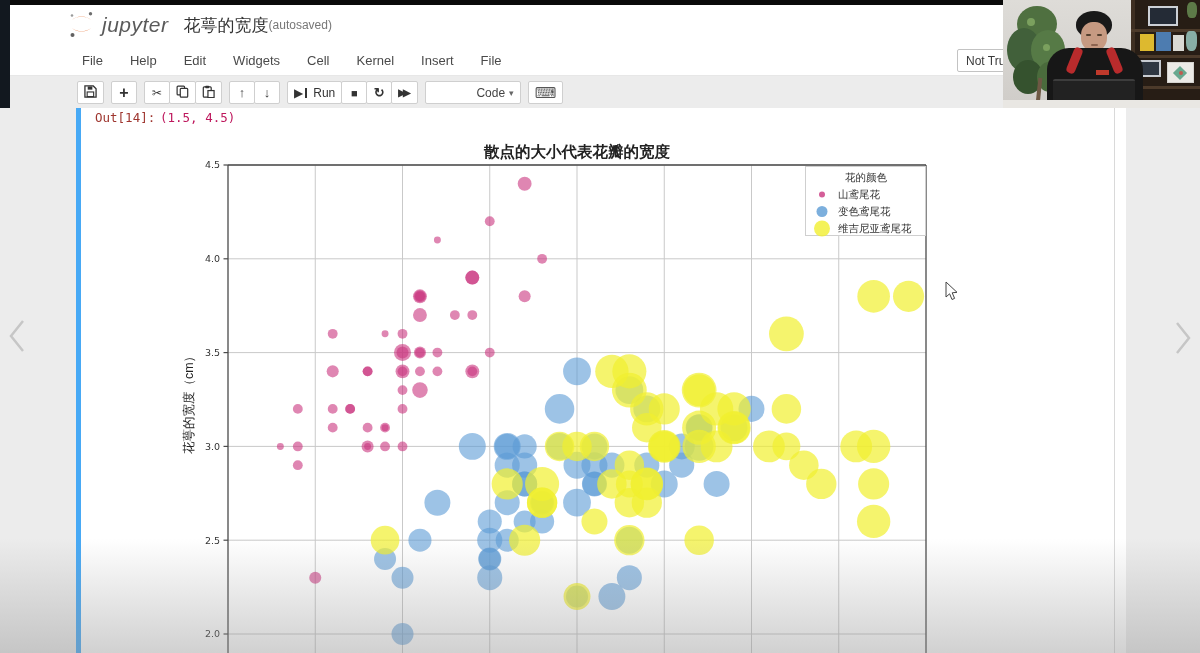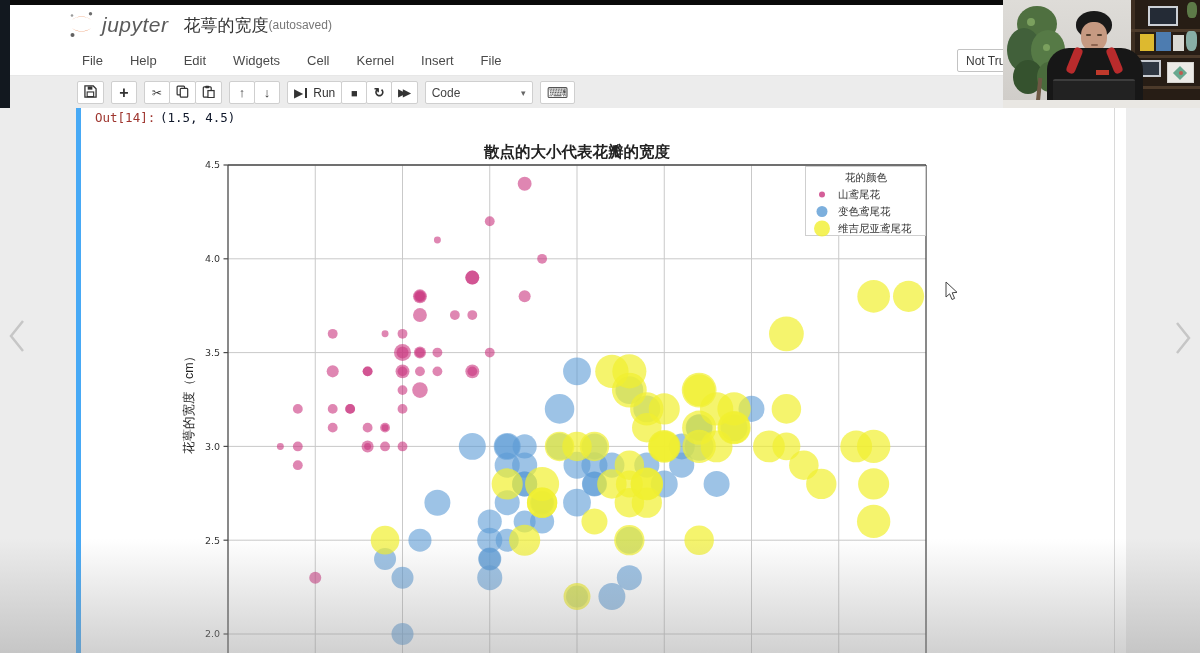--- a/index.html
+++ b/index.html
@@ -25,31 +25,31 @@
   .tbtn{height:23px;min-width:26px;padding:0 6px;background:#fff;border:1px solid #cfcfcf;border-radius:2px;
         display:flex;align-items:center;justify-content:center;font-size:12px;color:#333;box-sizing:border-box;gap:4px;}
   .btn-group .tbtn + .tbtn{margin-left:-1px;}
   .g-plus{font-size:16px;font-weight:bold;line-height:1;}
   .g-arrow{font-size:13px;font-weight:bold;}
   .g-stop{font-size:11px;}
   .g-restart{font-size:13px;font-weight:bold;}
   .g-ff{font-size:10px;letter-spacing:-3px;padding-right:3px;font-weight:bold;}
   .g-run{font-size:12px;}
   .runbar{display:inline-block;width:2px;height:10px;background:#333;margin-left:-2px;margin-right:2px;}
-  #mode-select{width:108px;justify-content:space-between;color:#444;}
+  #mode-select{width:96px;justify-content:flex-end;color:#444;}
   #mode-caret{font-size:9px;color:#666;}
   .g-kbd{font-size:15px;color:#555;}
 
   #content-bg{left:0;top:108px;width:1200px;height:545px;background:#ececec;}
   #page{left:76px;top:108px;width:1050px;height:545px;background:#fff;}
   #page-edge-line{left:1114px;top:108px;width:1px;height:545px;background:#d9d9d9;}
   #cell-bar{left:76px;top:108px;width:5px;height:545px;background:#47a9f5;}
 
   #out-prompt{left:95px;top:110px;font-family:"DejaVu Sans Mono",monospace;font-size:12.5px;color:#9e352e;}
-  #out-value{left:160px;top:110px;font-family:"DejaVu Sans Mono",monospace;font-size:12.5px;color:#0f172a;}
+  #out-value{left:160px;top:110px;font-family:"DejaVu Sans Mono",monospace;font-size:12.5px;color:#be185d;}
 
   #figure{left:180px;top:140px;width:766px;height:513px;}
 
   #trust-btn{left:957px;top:49px;width:86px;height:23px;border:1px solid #c3c3c3;border-radius:2px;background:#fff;
              font-size:12px;color:#3a3a3a;display:flex;align-items:center;padding:0 8px;box-sizing:border-box;
              white-space:nowrap;overflow:hidden;z-index:5;}
 
   
   #webcam{left:1003px;top:0;width:197px;height:108px;overflow:hidden;z-index:50;
           background:linear-gradient(#dedcd8,#cfccc8);}

